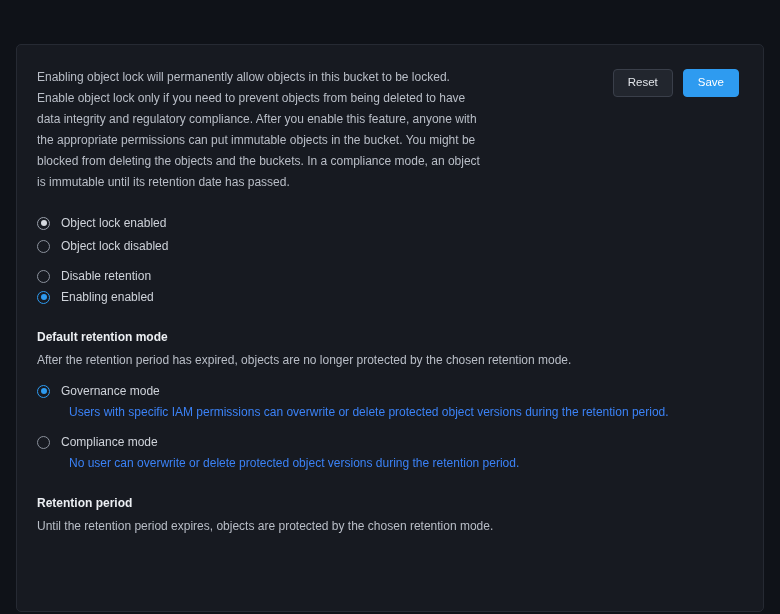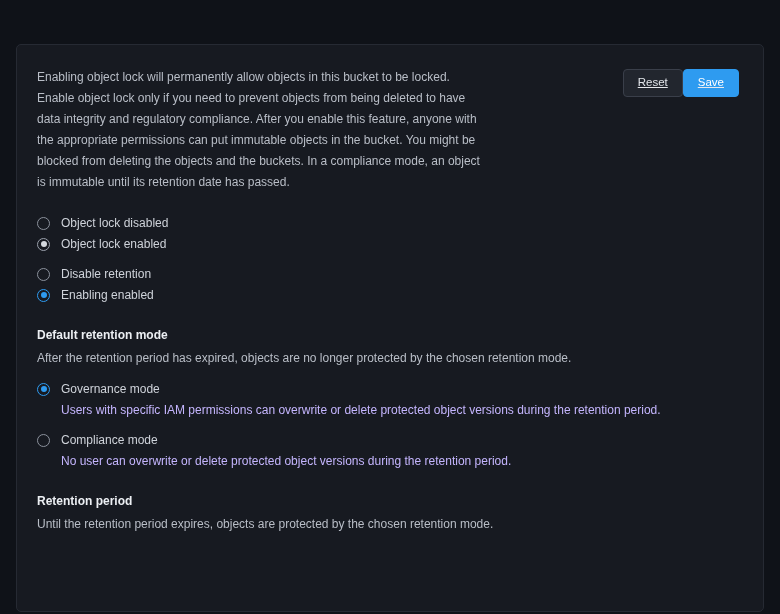--- a/index.html
+++ b/index.html
@@ -78,23 +78,22 @@
   }
   .desc {
     font-size: 12px;
     line-height: 21px;
     color: #b9bec7;
     max-width: 452px;
   }
   .btn-group {
     margin-left: auto;
     display: flex;
-    gap: 0;
+    gap: 10px;
     padding-top: 2px;
-    text-decoration: underline;
   }
   .btn {
     font-family: "Liberation Sans", sans-serif;
     font-size: 11.5px;
     border-radius: 4px;
     padding: 7px 14px;
     border: 1px solid #3a3f4a;
     background: #22262e;
     color: #e2e5ea;
     cursor: pointer;
@@ -161,23 +160,23 @@
     font-weight: 700;
     color: #eceff3;
   }
   .section-sub {
     margin-top: 9px;
     font-size: 12px;
     color: #b9bec7;
   }
   .mode-block { margin-top: 17px; }
   .mode-desc {
-    margin: 7px 0 0 24px;
-    font-size: 12px;
-    color: #c4b5fd;
+    margin: 7px 0 0 32px;
+    font-size: 12px;
+    color: #3b82f6;
   }
   .mode-block.second { margin-top: 16px; }
 </style>
 </head>
 <body>
 
 <div id="app">
 
 
   <div class="panel">
@@ -185,28 +184,28 @@
 
       <div class="top-row">
         <div class="desc">Enabling object lock will permanently allow objects in this bucket to be locked. Enable object lock only if you need to prevent objects from being deleted to have data integrity and regulatory compliance. After you enable this feature, anyone with the appropriate permissions can put immutable objects in the bucket. You might be blocked from deleting the objects and the buckets. In a compliance mode, an object is immutable until its retention date has passed.</div>
         <div class="btn-group">
           <button class="btn">Reset</button>
           <button class="btn btn-primary">Save</button>
         </div>
       </div>
 
       <div class="group-1">
-        <div class="radio-row">
-          <span class="radio"></span>
-          <span class="radio-label">Object lock disabled</span>
-        </div>
         <div class="radio-row tight">
           <span class="radio checked"></span>
           <span class="radio-label">Object lock enabled</span>
         </div>
+        <div class="radio-row">
+          <span class="radio"></span>
+          <span class="radio-label">Object lock disabled</span>
+        </div>
       </div>
 
 
       <div class="group-2">
         <div class="radio-row">
           <span class="radio"></span>
           <span class="radio-label">Disable retention</span>
         </div>
         <div class="radio-row tight">
           <span class="radio checked blue"></span>

